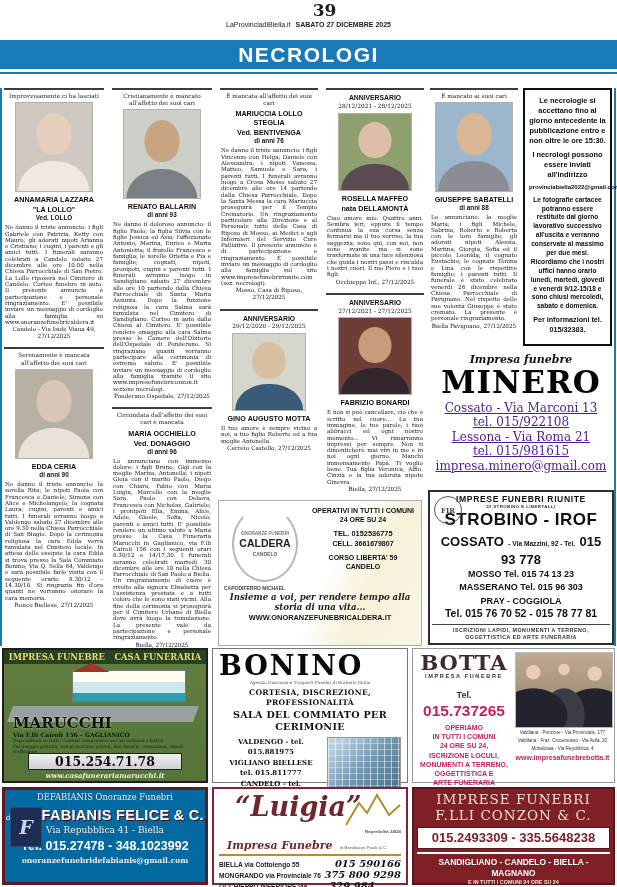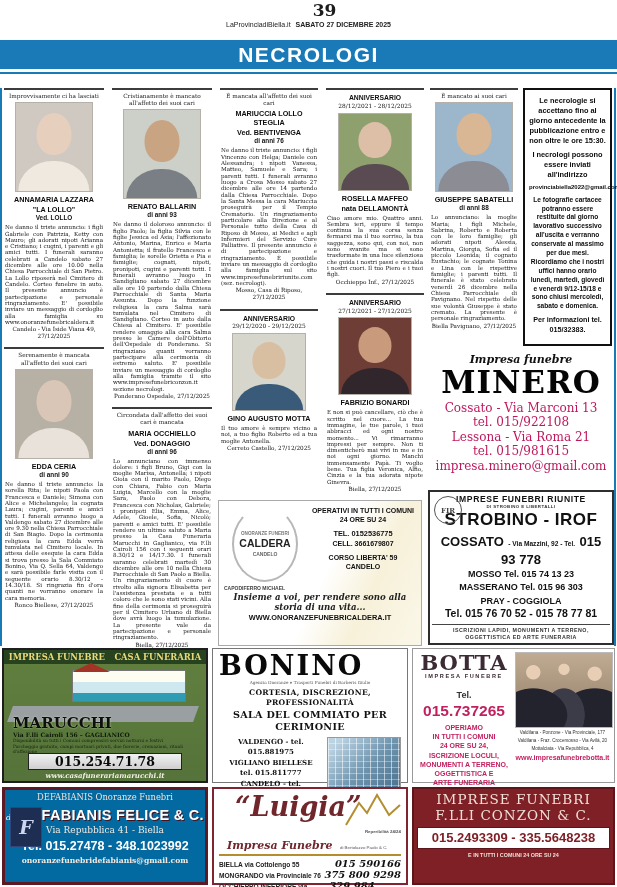--- a/index.html
+++ b/index.html
@@ -56,21 +56,21 @@
   .ib1{font:bold 7.4px/1.35 "Liberation Sans",sans-serif;}
   .ib2{font:bold 7.4px/1.35 "Liberation Sans",sans-serif;}
   .ib-mail{font:bold 6px/1.3 "Liberation Sans",sans-serif;}
   .ib3{font:bold 6.6px/1.35 "Liberation Sans",sans-serif;}
   .ib4{font:bold 7.2px/1.3 "Liberation Sans",sans-serif;}
 
   
   #ad-minero{position:absolute;left:428px;top:354px;width:186px;text-align:center;background:#fff;}
   .minero-script{font:italic bold 11px/1.1 "DejaVu Serif",serif;color:#111;}
   .minero-name{font:bold 31px/1 "DejaVu Serif",serif;letter-spacing:1px;color:#050505;margin:1px 0 3px;}
-  .minero-line{font:12px/1.2 "DejaVu Serif",serif;color:#be185d;}
+  .minero-line{font:12px/1.2 "DejaVu Serif",serif;color:#4c1d95;text-decoration:underline;}
 
   
   #ad-strobino{position:absolute;left:428px;top:490px;width:186px;height:155px;border:2px solid #2e2e2e;
     box-sizing:border-box;background:#fff;text-align:center;padding:3px 2px 0;}
   .str-crest{position:absolute;left:4px;top:4px;width:26px;height:26px;border:1.5px solid #555;
     border-radius:50%;font:bold 7px/1 "DejaVu Serif",serif;color:#444;display:flex;align-items:center;justify-content:center;}
   .str-h{font:bold 8.6px/1.1 "Liberation Sans",sans-serif;letter-spacing:.6px;}
   .str-sh{font:bold 4.4px/1.3 "Liberation Sans",sans-serif;color:#333;letter-spacing:.4px;}
   .str-name{font:bold 17px/1.1 "Liberation Sans",sans-serif;letter-spacing:.5px;margin:1px 0 2px;}
   .str-cossato{font:bold 13px/1.1 "Liberation Sans",sans-serif;margin-top:40px;}
@@ -350,21 +350,21 @@
     </div>
     <div class="cald-right">
       <div class="cald-op">OPERATIVI IN TUTTI I COMUNI</div>
       <div class="cald-op">24 ORE SU 24</div>
       <div class="cald-tel">TEL. 0152536775</div>
       <div class="cald-op">CELL. 3661679807</div>
       <div class="cald-addr">CORSO LIBERTA' 59</div>
       <div class="cald-op">CANDELO</div>
     </div>
     <div class="cald-person">CAPODIFERRO MICHAEL</div>
-    <div class="cald-tag">Insieme a voi, per rendere sono alla storia di una vita...</div>
+    <div class="cald-tag">Insieme a voi, per rendere tempo alla storia di una vita...</div>
     <div class="cald-url">WWW.ONORANZEFUNEBRICALDERA.IT</div>
   </div>
 
   <div id="ad-marucchi">
     <div class="m-head">
       <span>IMPRESA FUNEBRE</span>
       <span>CASA FUNERARIA</span>
     </div>
     <div class="m-scene">
       <div class="m-park"></div>
@@ -458,16 +458,17 @@
     <div class="oro-row">
       <span class="oro-l">OCCHIEPPO INFERIORE via Renghi 3</span>
       <span class="oro-r">329 984 1334</span>
     </div>
   </div>
 
   <div id="ad-conzon">
     <div class="con-h">IMPRESE FUNEBRI</div>
     <div class="con-n">F.LLI CONZON &amp; C.</div>
     <div class="con-phones">015.2493309 - 335.5648238</div>
+    <div class="con-cities">SANDIGLIANO - CANDELO - BIELLA - MAGNANO</div>
     <div class="con-foot">E IN TUTTI I COMUNI 24 ORE SU 24</div>
   </div>
 
 </div>
 
 </body></html>

